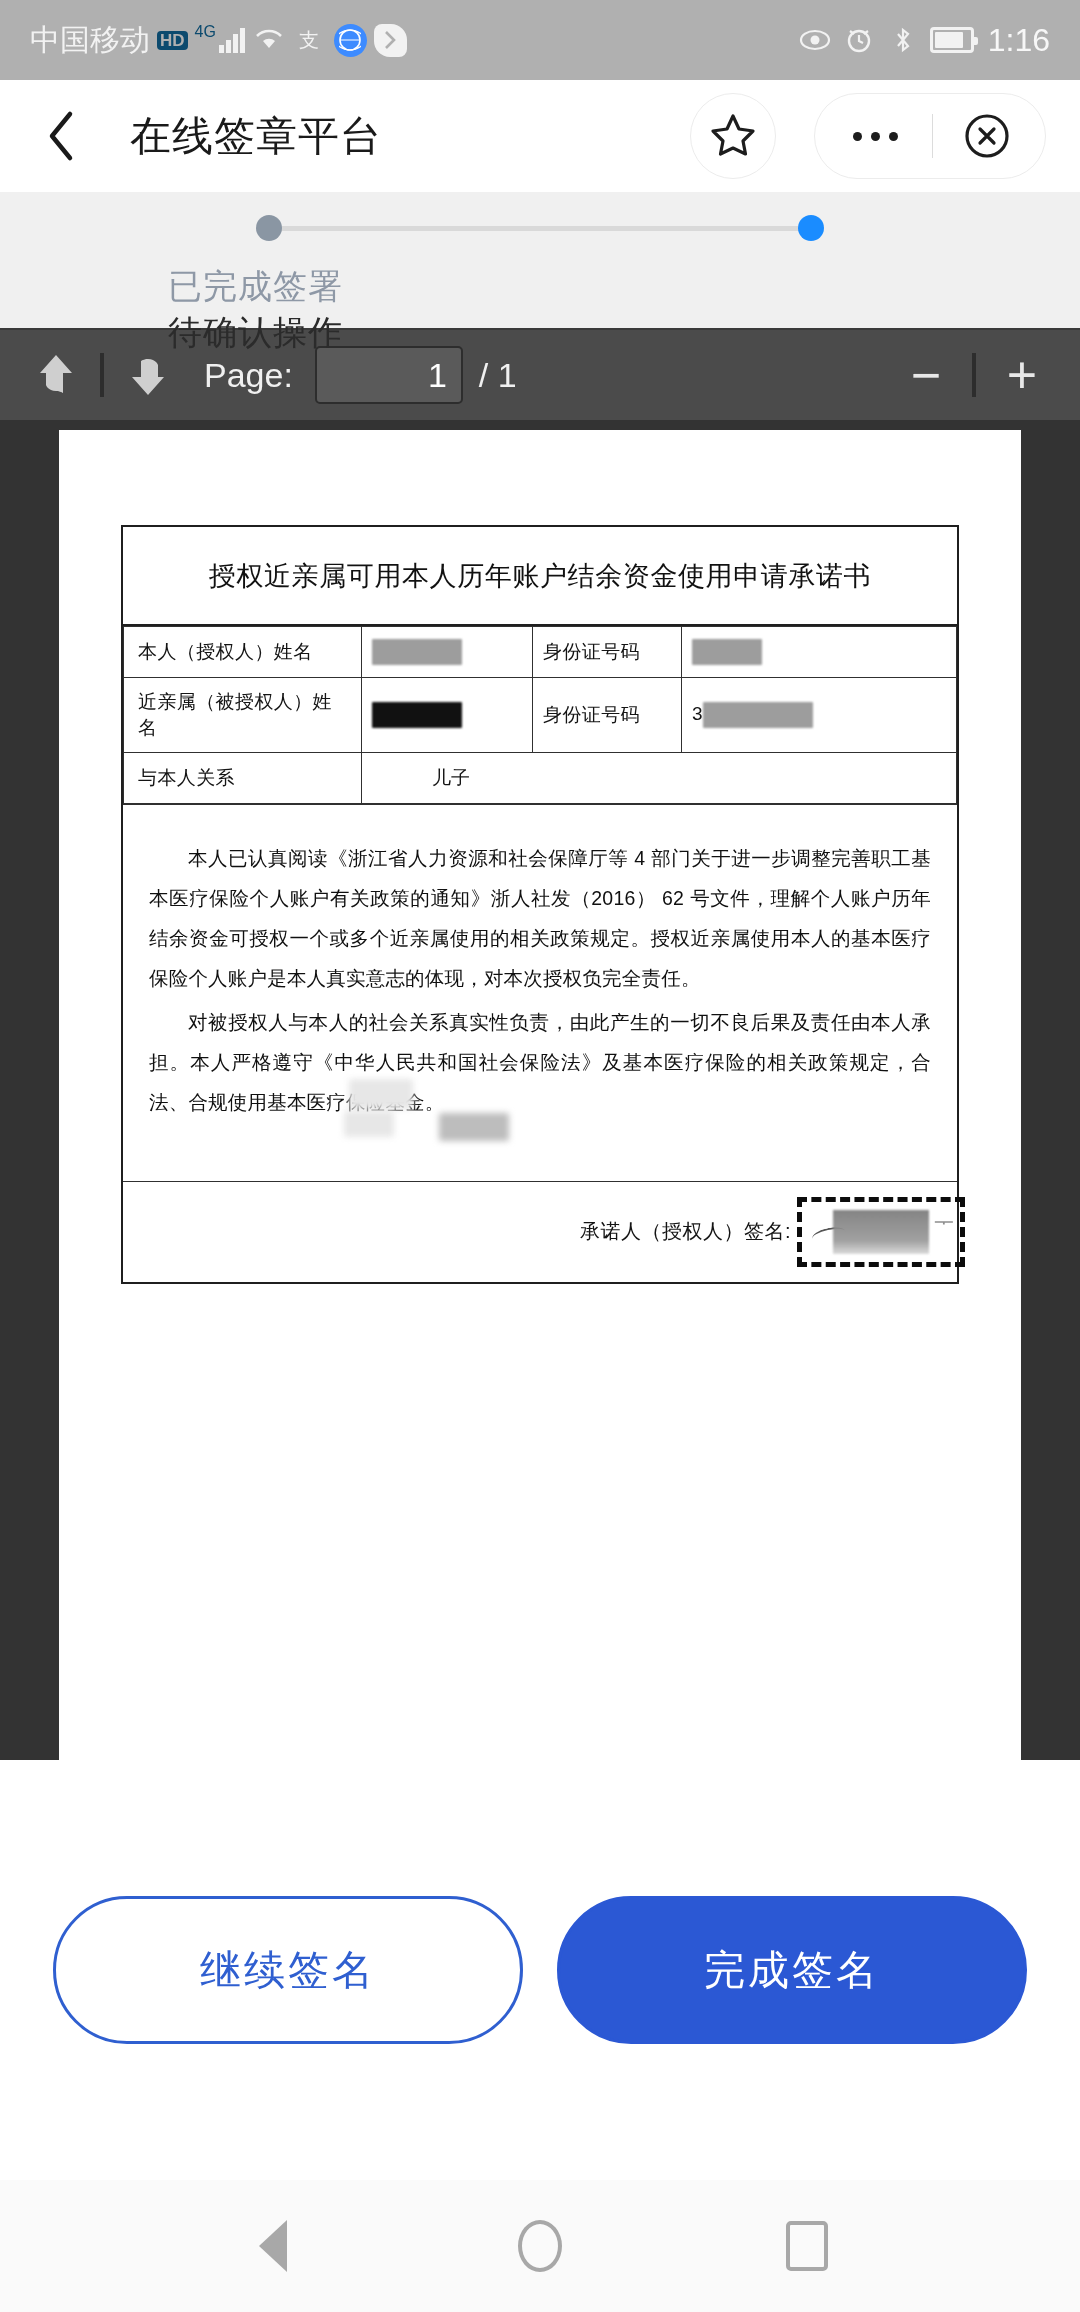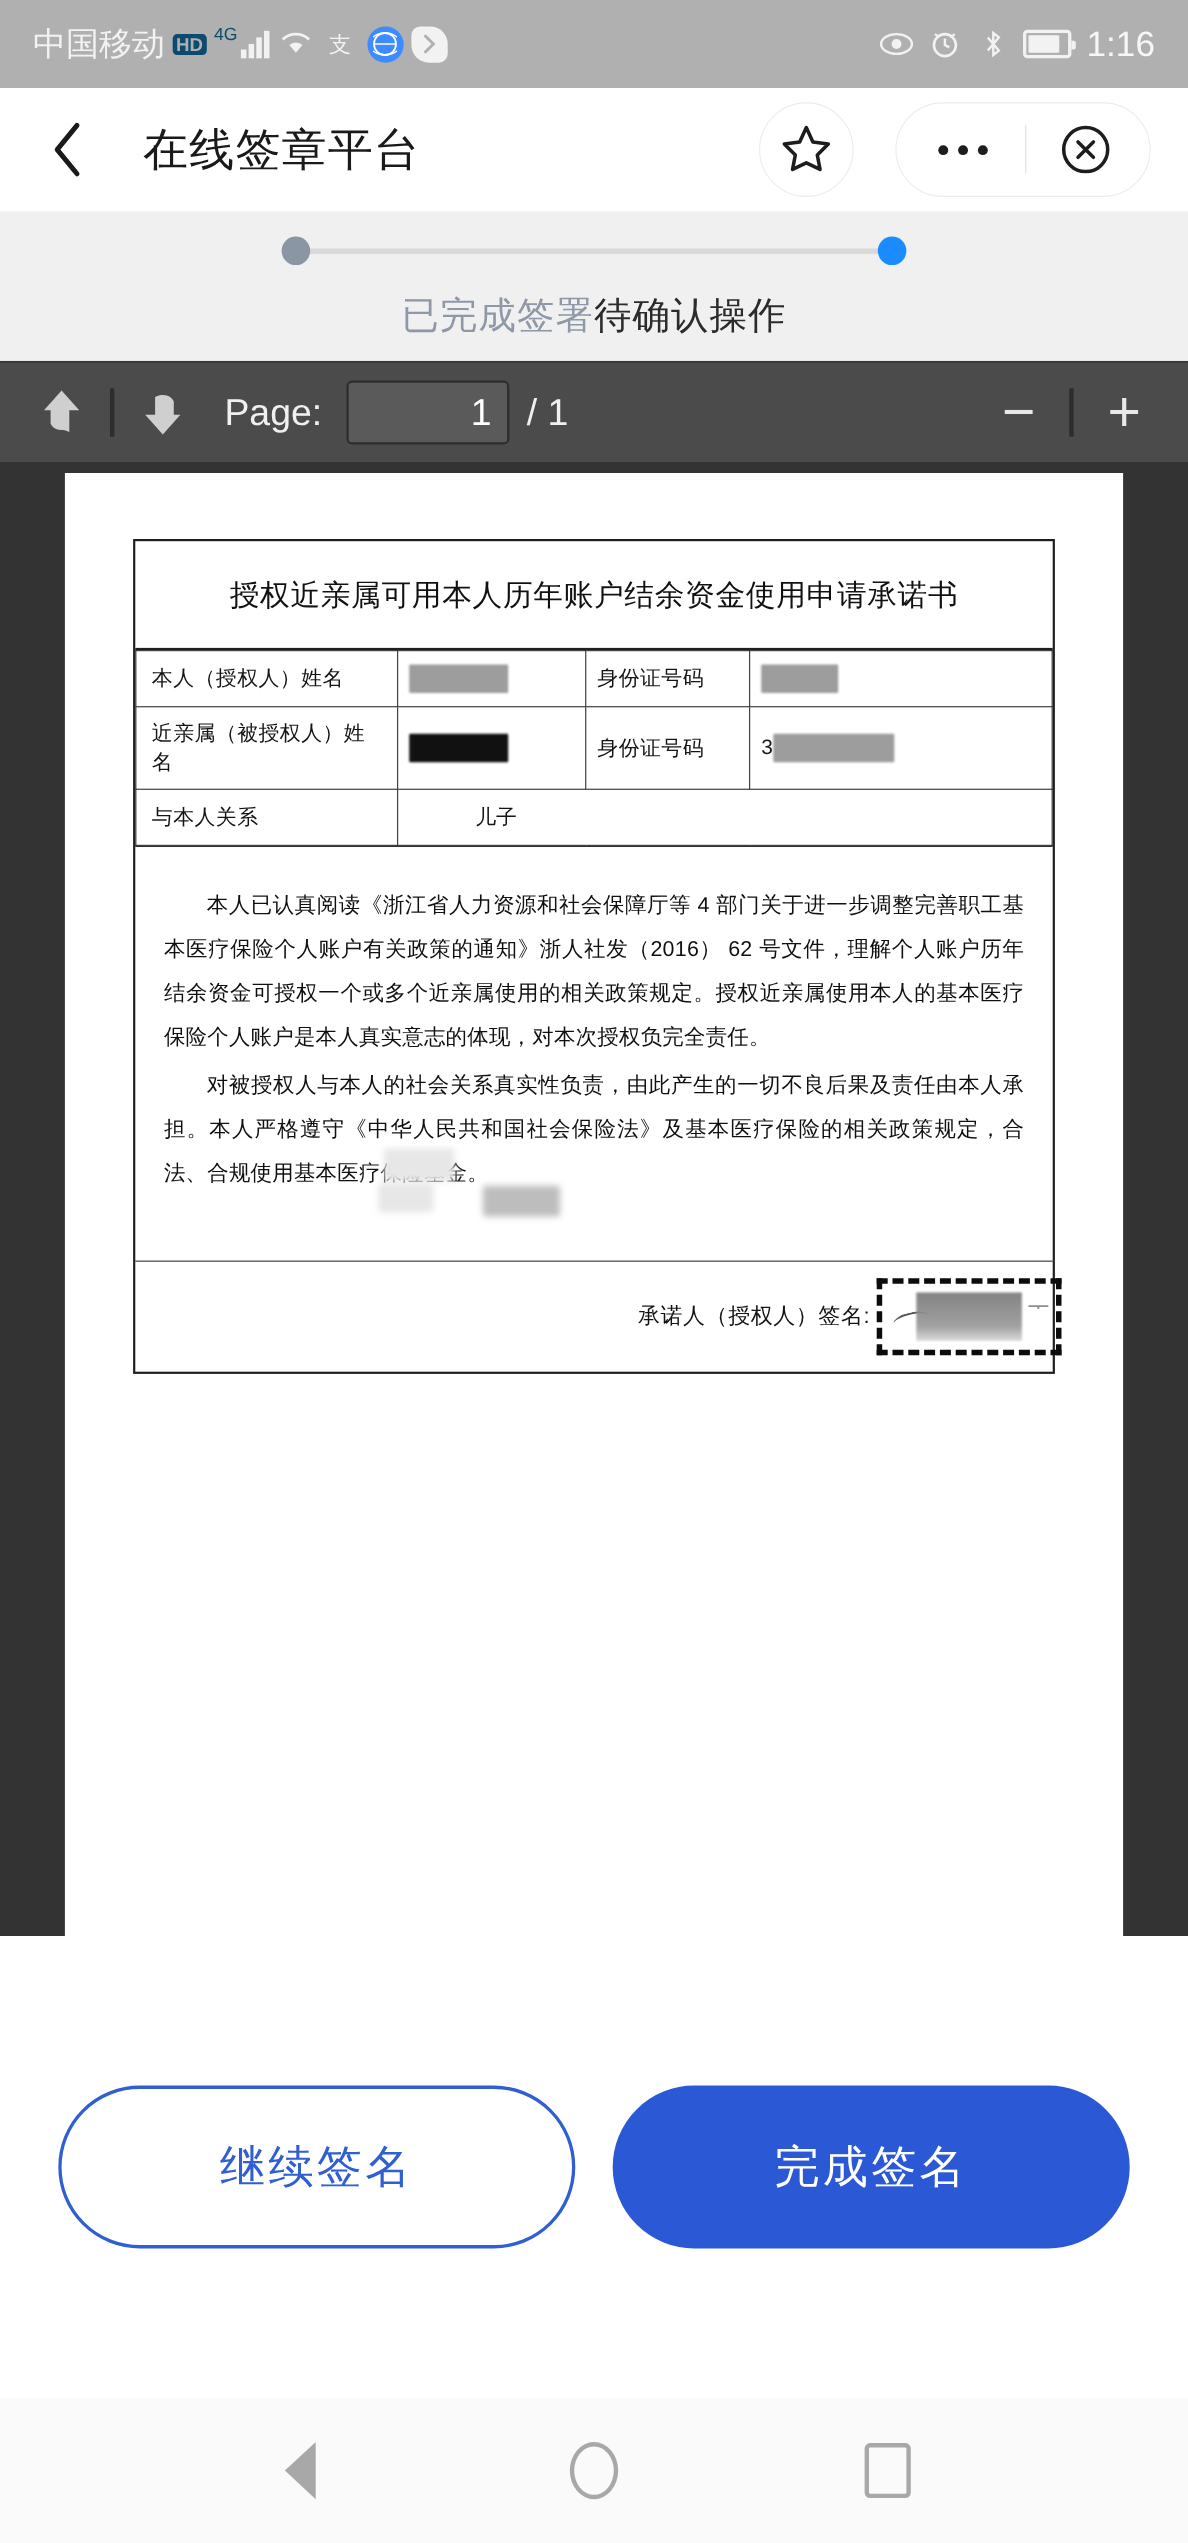--- a/index.html
+++ b/index.html
@@ -239,23 +239,24 @@
     top: 23px;
   }
   .step-dot.done { left: 256px; background: #8a96a3; }
   .step-dot.current { right: 256px; background: #1a8cff; }
   .step-labels {
     position: absolute;
     top: 72px;
     left: 0;
     right: 0;
     display: flex;
-    justify-content: center;
+    justify-content: flex-end;
     padding: 0 168px;
     box-sizing: border-box;
+    flex-direction: column;
   }
   .step-label {
     font-size: 34px;
     letter-spacing: 1px;
   }
   .step-label.done { color: #8e98a6; }
   .step-label.current { color: #2b2b2b; }
 
   
   .pdf-toolbar {
@@ -329,21 +330,21 @@
     width: 962px;
     background: #ffffff;
     margin-top: 10px;
     box-sizing: border-box;
     padding: 0;
     position: relative;
   }
 
   
   .doc {
-    margin: 60px 62px 0 62px;
+    margin: 95px 62px 0 62px;
     border: 2px solid #1f1f1f;
     box-sizing: border-box;
   }
   .doc-title {
     font-size: 27px;
     color: #111111;
     text-align: center;
     padding: 31px 12px 30px 12px;
     letter-spacing: 0.6px;
     border-bottom: 2px solid #1f1f1f;

